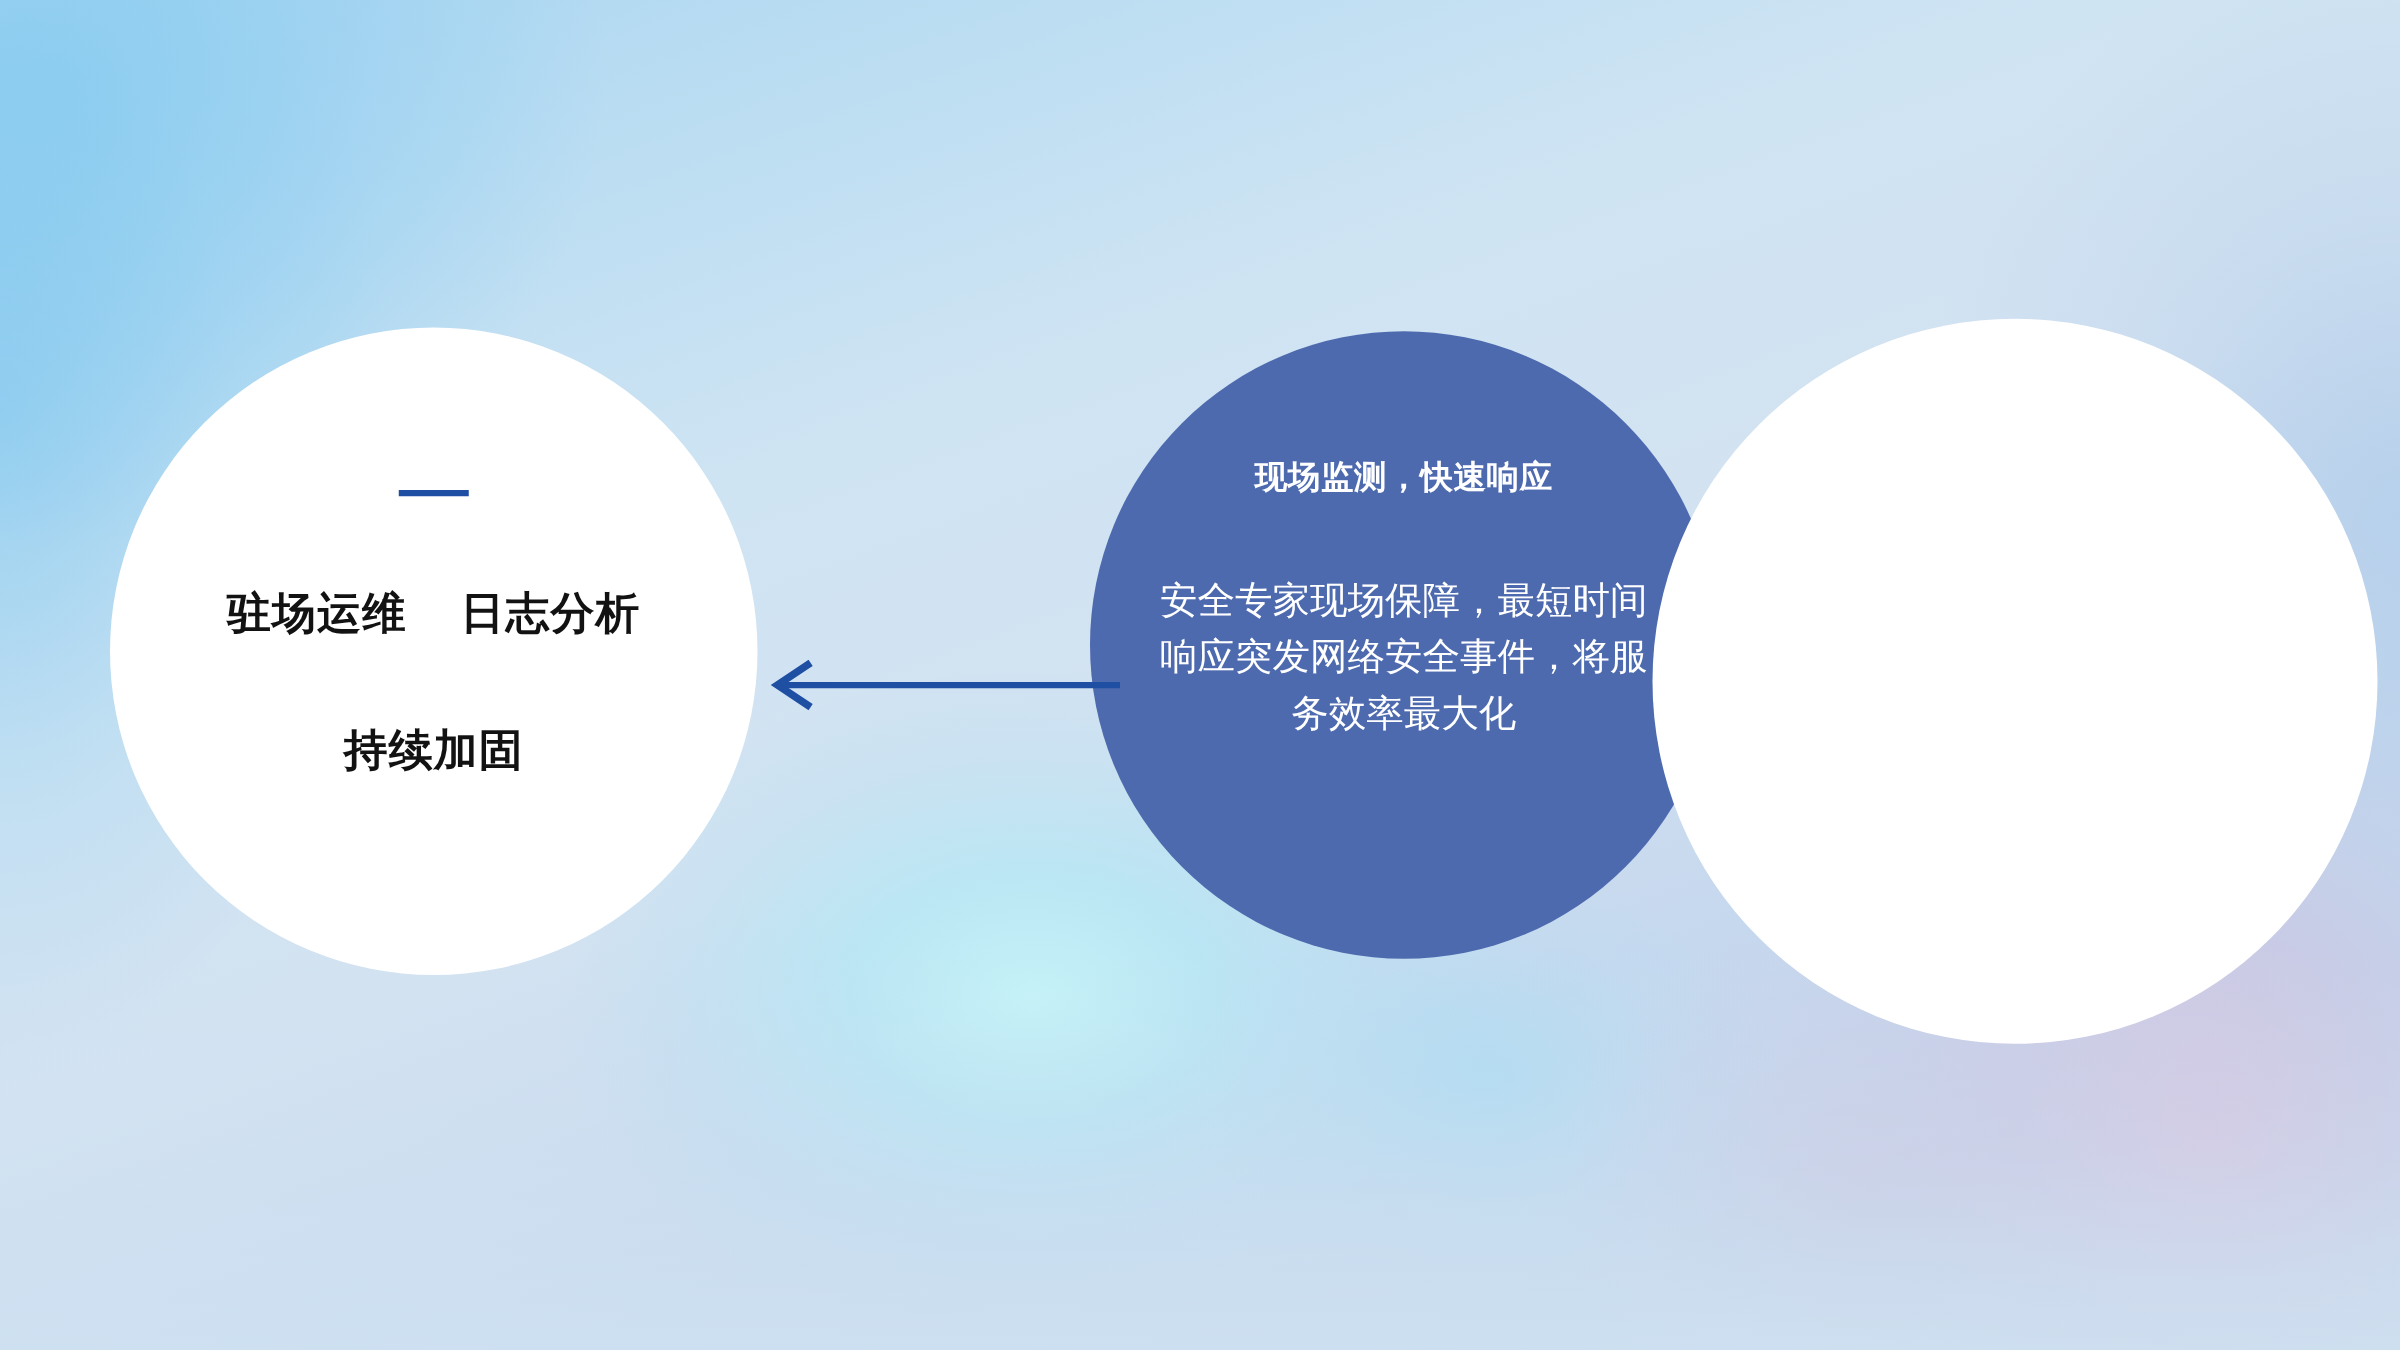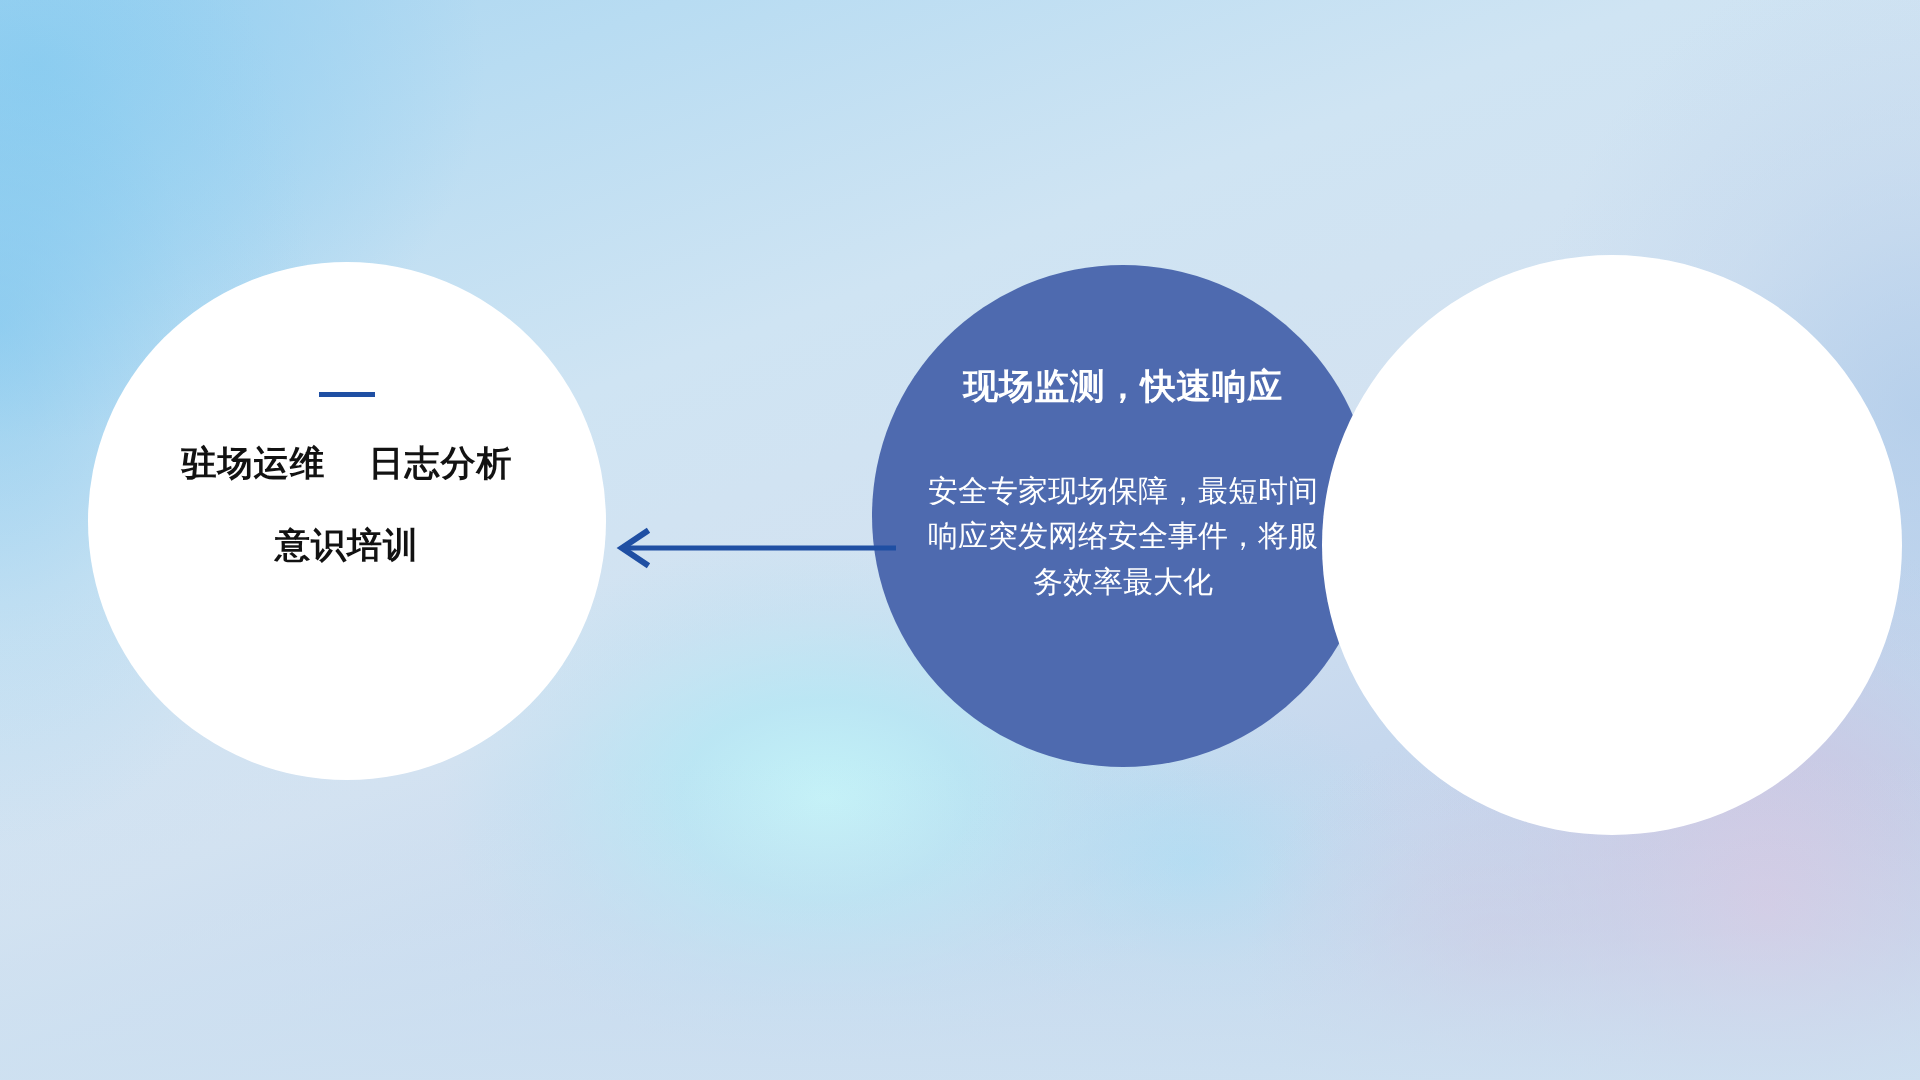--- a/index.html
+++ b/index.html
@@ -136,20 +136,21 @@
     top: 262px;
     width: 518px;
     height: 518px;
     z-index: 6;
     display: flex;
     flex-direction: column;
     align-items: center;
     justify-content: flex-start;
     padding-top: 130px;
     box-sizing: border-box;
+    gap: 28px;
   }
 
   #left-divider {
     width: 56px;
     height: 5px;
     background: #1f4fa3;
     margin-bottom: 48px;
   }
 
   .left-line {
@@ -177,21 +178,21 @@
     z-index: 5;
     display: flex;
     flex-direction: column;
     align-items: center;
     padding-top: 102px;
     box-sizing: border-box;
   }
 
   #middle-title {
     color: #ffffff;
-    font-size: 35px;
+    font-size: 26px;
     font-weight: bold;
     line-height: 1.1;
     letter-spacing: 0.5px;
     white-space: pre;
   }
 
   #middle-body {
     margin-top: 62px;
     color: #ffffff;
     font-size: 30px;
@@ -263,21 +264,21 @@
   <div class="bg-layer bg-lavender"></div>
   <div class="bg-layer bg-bottom-wash"></div>
 
   <div class="circle" id="circle-left"></div>
   <div class="circle" id="circle-middle"></div>
   <div class="circle" id="circle-right"></div>
 
   <div id="left-content">
     <div id="left-divider"></div>
     <div class="left-line">驻场运维    日志分析</div>
-    <div class="left-line last">意识培训</div>
+    <div class="left-line last">持续加固</div>
   </div>
 
   <div id="middle-content">
     <div id="middle-title">现场监测，快速响应</div>
     <div id="middle-body">安全专家现场保障，最短时间响应突发网络安全事件，将服务效率最大化</div>
   </div>
 
 
   <svg id="flow-arrow" viewBox="0 0 300 72">
     <line x1="296" y1="36" x2="26" y2="36" stroke="#1f4fa3" stroke-width="5"></line>

